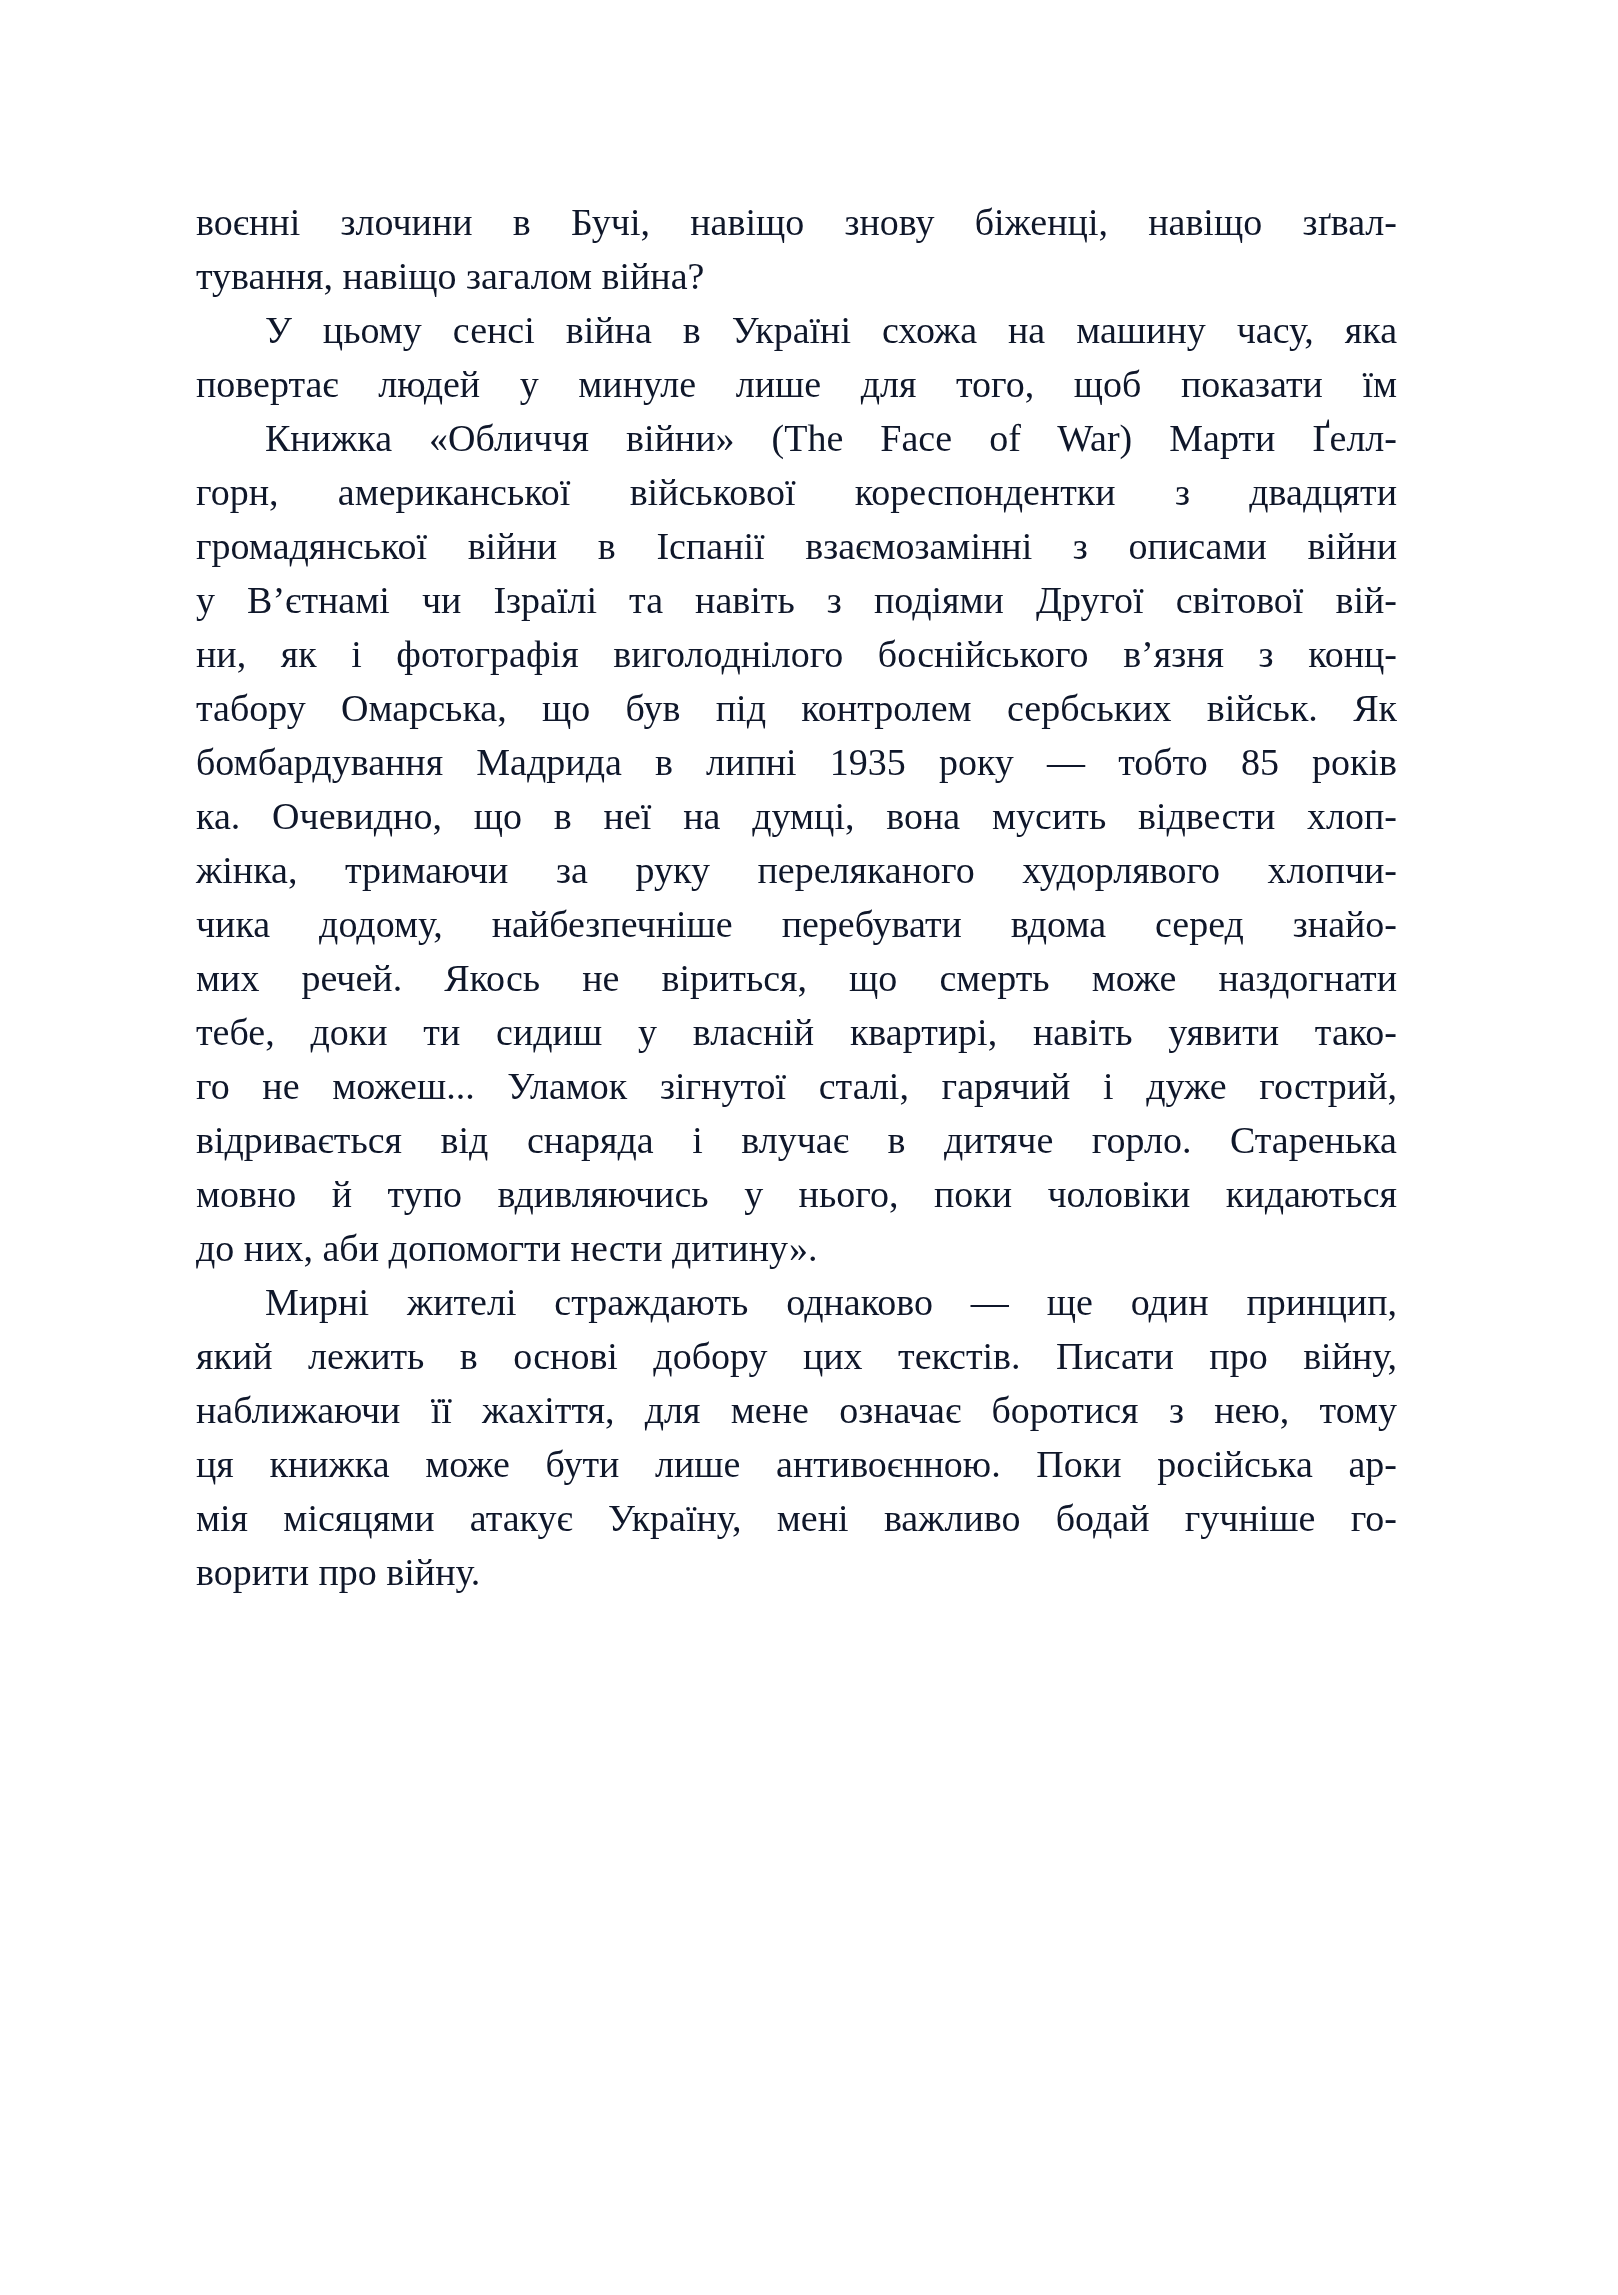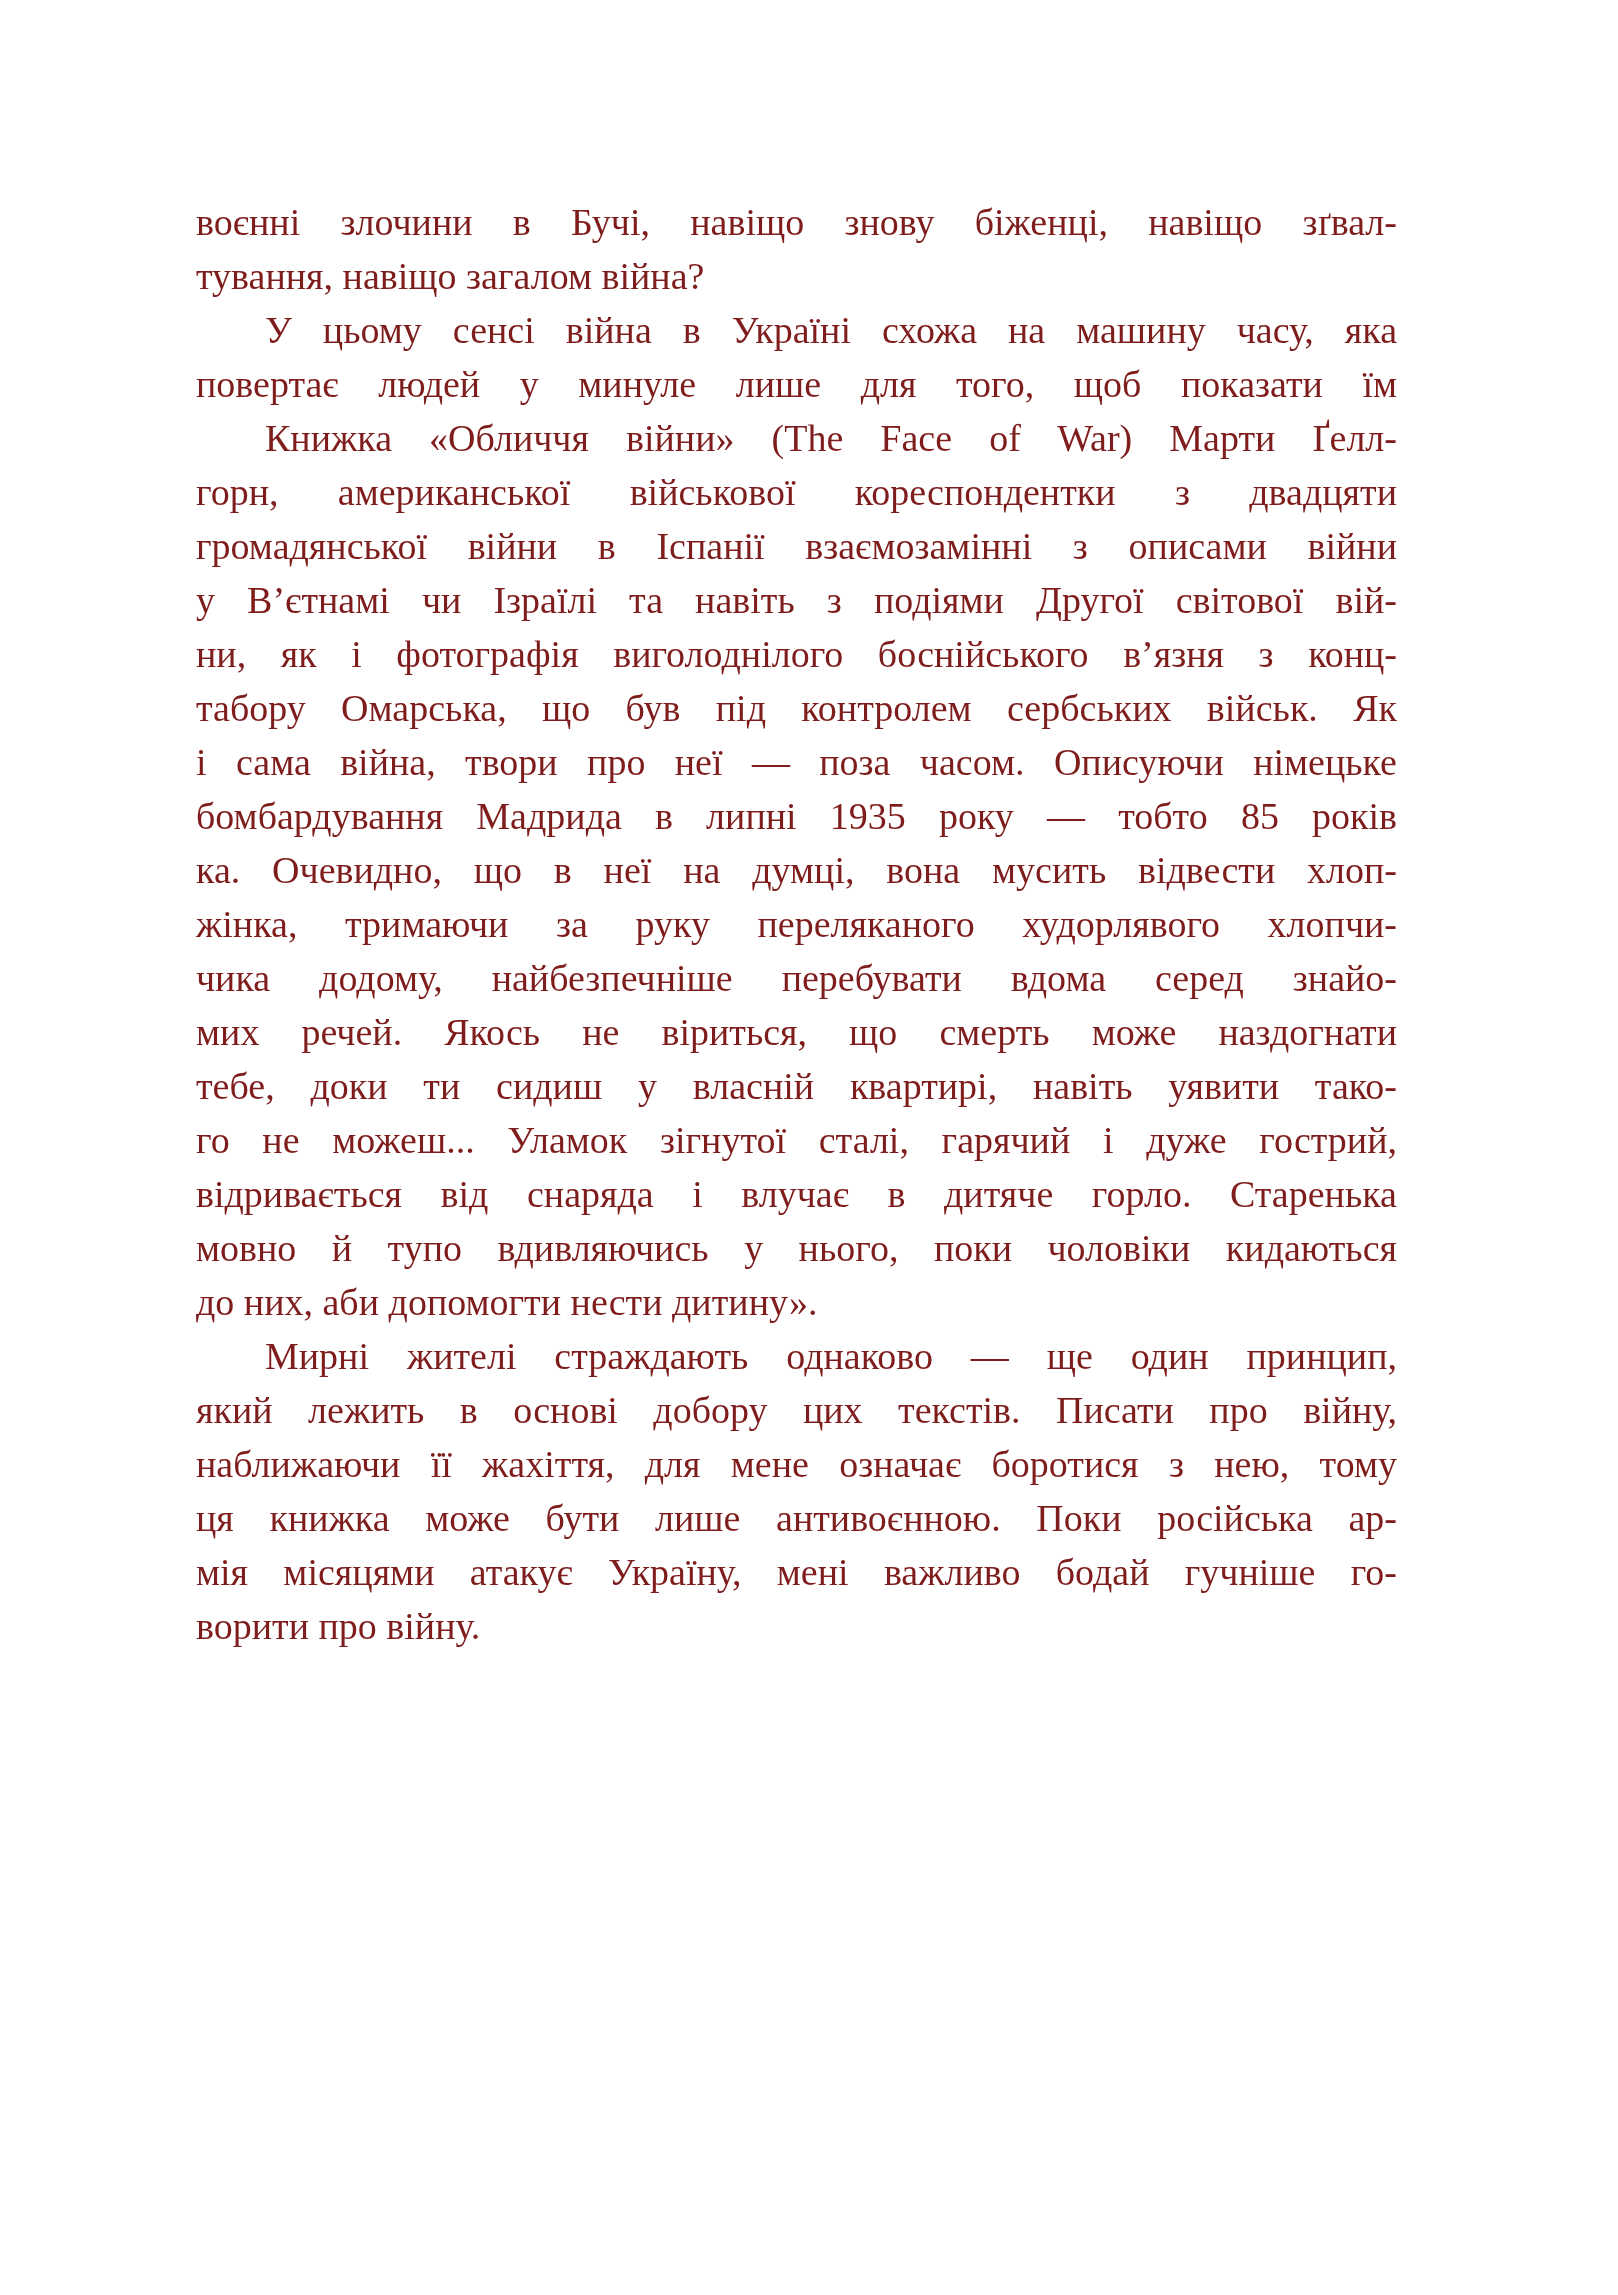--- a/index.html
+++ b/index.html
@@ -22,21 +22,21 @@
       background: #ffffff;
     }
     .text-block {
       position: absolute;
       left: 196px;
       top: 195px;
       width: 1201px;
       font-family: "Liberation Serif", "DejaVu Serif", serif;
       font-size: 38px;
       line-height: 54px;
-      color: #7f1d1d;
+      color: #0f172a;
     }
     .line {
       display: block;
       height: 54px;
       white-space: nowrap;
       text-align: justify;
       text-align-last: justify;
       overflow: visible;
     }
     .line.first {
@@ -63,21 +63,20 @@
       <span class="line">повертає людей у минуле лише для того, щоб показати їм</span>
     </div>
 
     <div>
       <span class="line first">Книжка «Обличчя війни» (The Face of War) Марти Ґелл-</span>
       <span class="line">горн, американської військової кореспондентки з двадцяти</span>
       <span class="line">громадянської війни в Іспанії взаємозамінні з описами війни</span>
       <span class="line">у В’єтнамі чи Ізраїлі та навіть з подіями Другої світової вій-</span>
       <span class="line">ни, як і фотографія виголоднілого боснійського в’язня з конц-</span>
       <span class="line">табору Омарська, що був під контролем сербських військ. Як</span>
-      <span class="line">і сама війна, твори про неї — поза часом. Описуючи німецьке</span>
       <span class="line">бомбардування Мадрида в липні 1935 року — тобто 85 років</span>
       <span class="line">ка. Очевидно, що в неї на думці, вона мусить відвести хлоп-</span>
       <span class="line">жінка, тримаючи за руку переляканого худорлявого хлопчи-</span>
       <span class="line">чика додому, найбезпечніше перебувати вдома серед знайо-</span>
       <span class="line">мих речей. Якось не віриться, що смерть може наздогнати</span>
       <span class="line">тебе, доки ти сидиш у власній квартирі, навіть уявити тако-</span>
       <span class="line">го не можеш... Уламок зігнутої сталі, гарячий і дуже гострий,</span>
       <span class="line">відривається від снаряда і влучає в дитяче горло. Старенька</span>
       <span class="line">мовно й тупо вдивляючись у нього, поки чоловіки кидаються</span>
       <span class="line last">до них, аби допомогти нести дитину».</span>

